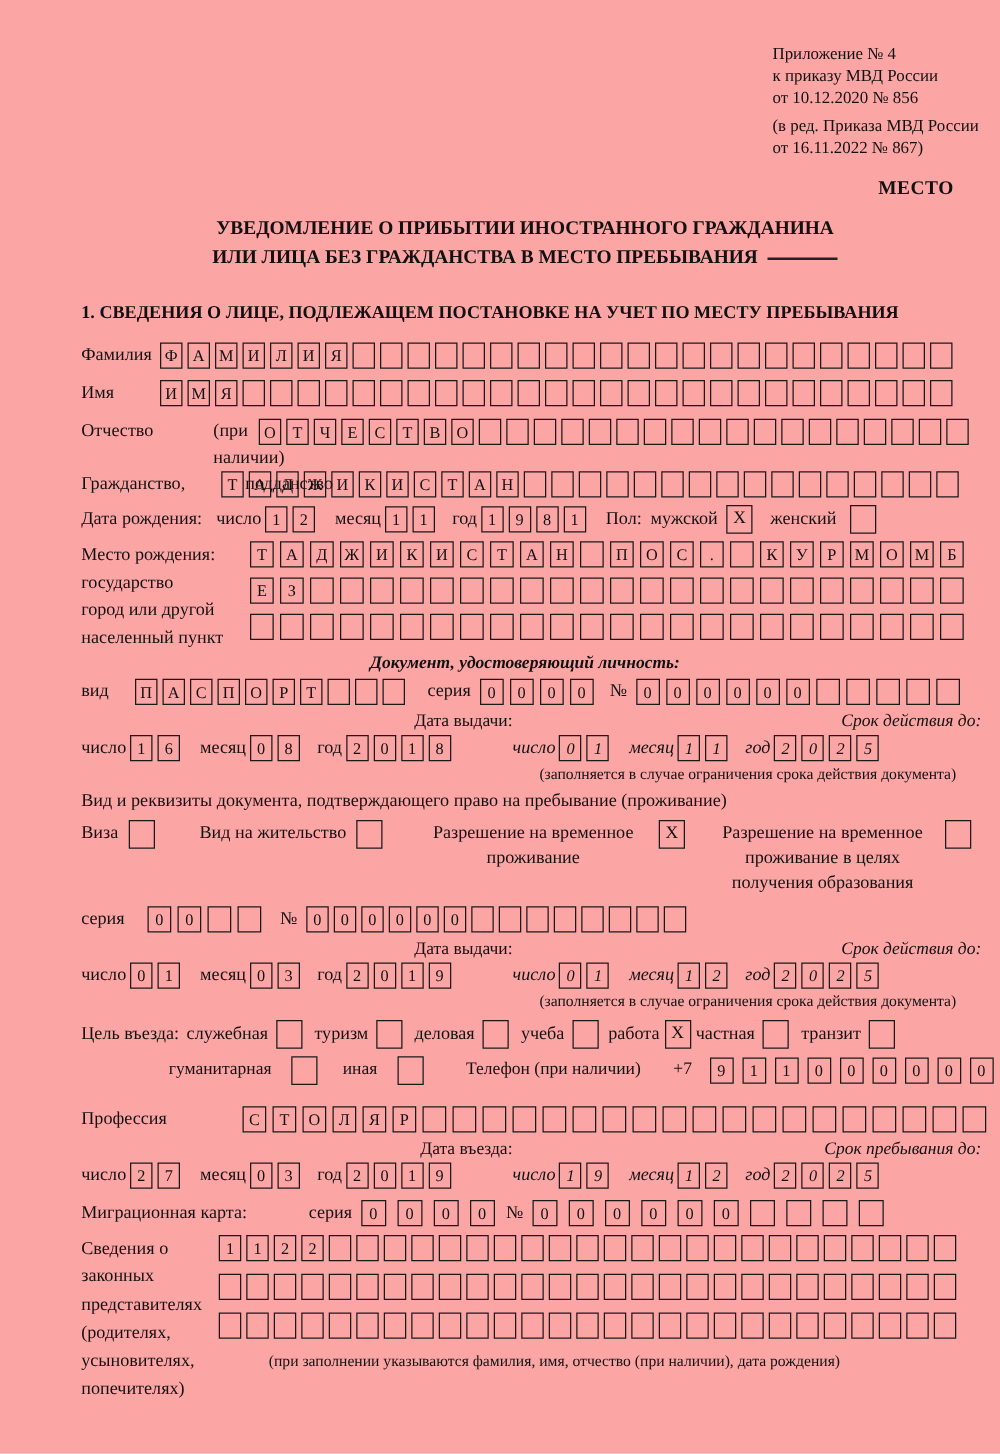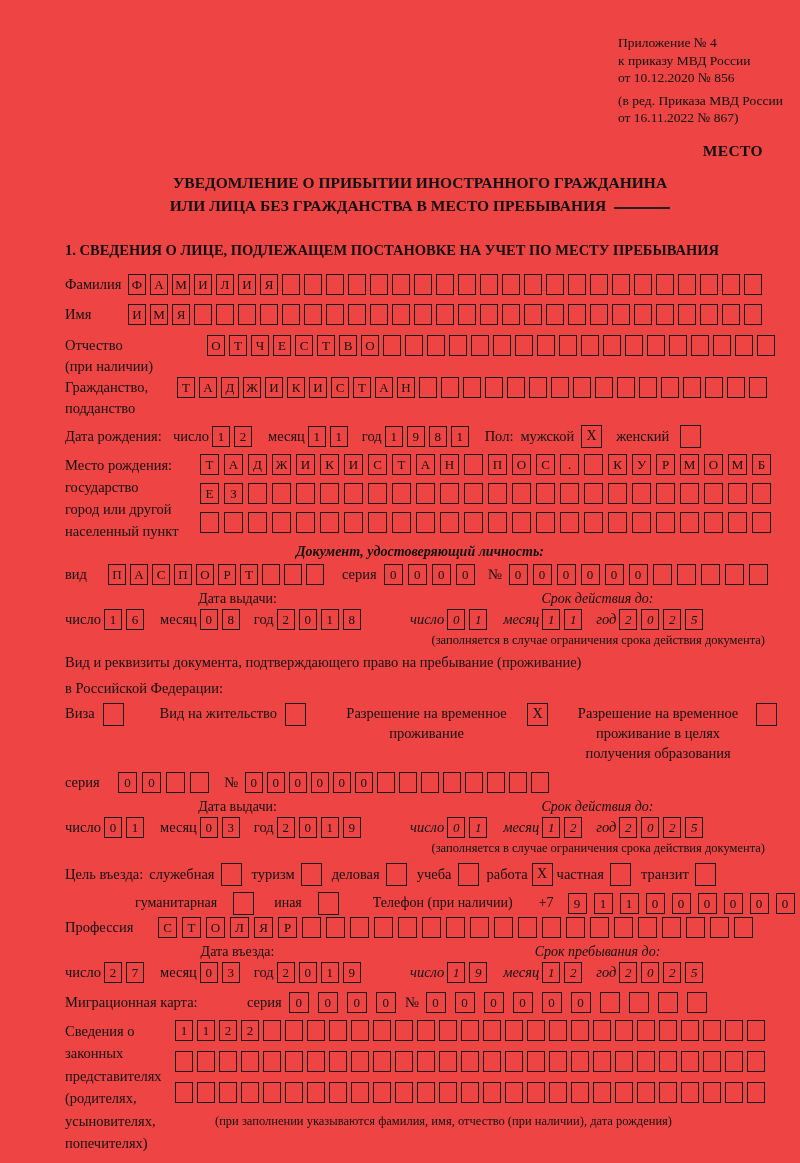--- a/index.html
+++ b/index.html
@@ -1,30 +1,30 @@
 <!DOCTYPE html>
 <html lang="ru"><head>
 <meta charset="utf-8">
 <style>
   *{box-sizing:border-box;}
   html,body{margin:0;padding:0;}
   body{width:800px;height:1163px;background:#fff;color:#111;
        font-family:"Liberation Serif","DejaVu Serif",serif;}
-  .page{width:800px;height:1163px;padding:34px 25px 12px 65px;overflow:hidden;background:#ef4444;}
+  .page{width:800px;height:1163px;padding:34px 25px 12px 65px;overflow:hidden;background:#fca5a5;}
 
   .annex{margin-left:553px;width:172px;font-size:13.5px;line-height:17.5px;}
   .annex .edit{margin-top:5px;}
   .form-marker{margin-top:15px;text-align:right;padding-right:12px;font-weight:bold;font-size:15.5px;letter-spacing:.4px;}
   .title{margin-top:11px;text-align:center;font-weight:bold;font-size:15.5px;line-height:23px;}
   .blank{display:inline-block;width:56px;height:2px;background:#222;margin-left:8px;margin-bottom:2px;}
   .sec{margin-top:25px;font-weight:bold;font-size:14.5px;}
 
   .frow{display:flex;align-items:flex-start;}
   .lbl{font-size:14.5px;line-height:21px;flex:none;}
-  .lblcol{display:flex;flex-direction:column;flex:none;}
+  .lblcol{display:flex;flex-direction:row;flex:none;gap:48px;}
   .lblcol .l{font-size:14.5px;line-height:21px;}
   .cells{display:inline-flex;flex:none;}
   .cell{flex:none;width:18px;height:21px;border:1.7px solid #1a1a1a;margin-right:4px;
         display:flex;align-items:center;justify-content:center;font-size:13px;line-height:1;}
   .bp .cell{width:19px;margin-right:5px;}
   .sp .cell{width:20px;margin-right:9px;}
   .ph .cell{width:19px;margin-right:7px;}
   .checkbox .cell{width:21px;height:23px;margin-right:0;font-size:14px;}
 
   .r-surname{margin-top:15px;}
@@ -42,40 +42,40 @@
   .bp-labels{width:135px;flex:none;font-size:14.5px;line-height:22px;}
   .bp-rows .cells{display:flex;margin-bottom:8px;}
 
   .doc-head{margin-top:2px;text-align:center;font-weight:bold;font-size:14px;font-style:italic;}
   .r-kind{margin-top:4px;align-items:center;}
 
   .dates{display:flex;margin-top:5px;}
   .dcol{flex:none;}
   .dcol.left{width:345px;}
   .dcol.right{width:375px;font-style:italic;}
-  .dhead{font-size:14px;text-align:center;line-height:17px;}
+  .dhead{font-size:14px;text-align:right;line-height:17px;}
   .dvals{display:flex;align-items:center;margin-top:2px;}
   .note{font-size:12.5px;text-align:right;padding-right:10px;margin-top:2px;line-height:16px;}
 
   .intro{font-size:14.5px;margin-top:5px;line-height:19px;}
   .intro.second{margin-top:7px;}
   .opts{display:flex;margin-top:5px;align-items:flex-start;}
   .opt{display:flex;align-items:flex-start;flex:none;}
   .olbl{font-size:14.5px;line-height:20px;}
   .olbl.c{text-align:center;}
   .mw185{max-width:185px;} .mw180{max-width:180px;}
   .opt .checkbox{margin-left:8px;}
   .mr36{margin-right:36px;}.mr28{margin-right:28px;}.mr20{margin-right:20px;}
 
   .r-series{margin-top:9px;align-items:center;}
   .r-purpose{margin-top:7px;align-items:center;}
   .p-lbl{font-size:14.5px;flex:none;}
   .r-purpose2{margin-top:6px;align-items:center;padding-left:70px;gap:10px;}
   .r-purpose2 .p-lbl{font-size:14px;}
-  .r-prof{margin-top:2px;}
+  .r-prof{margin-top:17px;gap:36px;}
   .r-mig{margin-top:9px;align-items:center;}
 
   .reps{display:flex;margin-top:7px;}
   .reps-lbl{width:110px;flex:none;font-size:14.5px;line-height:22.5px;}
   .reps-main{flex:1;}
   .reps-main .cells{display:flex;margin-bottom:10px;}
   .reps-note{font-size:12.5px;margin-top:3px;margin-left:40px;line-height:16px;}
 </style>
 </head>
 <body>
@@ -440,21 +440,20 @@
             <span class="cell">0</span>
             <span class="cell">2</span>
             <span class="cell">5</span>
           </span>
       </div>
     </div>
   </div>
   <div class="note">(заполняется в случае ограничения срока действия документа)</div>
 
   <div class="intro">Вид и реквизиты документа, подтверждающего право на пребывание (проживание)</div>
-  <div class="intro second">в Российской Федерации:</div>
 
   <div class="opts">
     <div class="opt mr36">
       <span class="olbl">Виза</span>
       <span class="cells checkbox">
           <span class="cell"></span>
         </span>
     </div>
     <div class="opt mr28">
       <span class="olbl">Вид на жительство</span>

